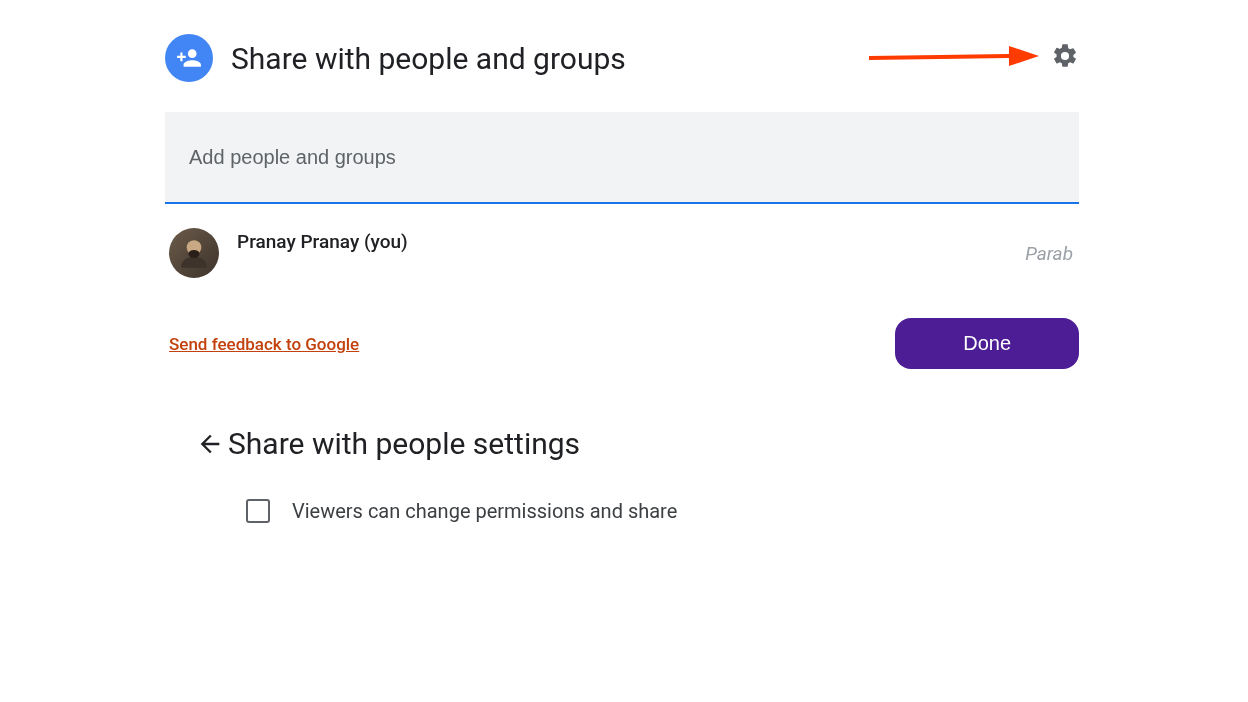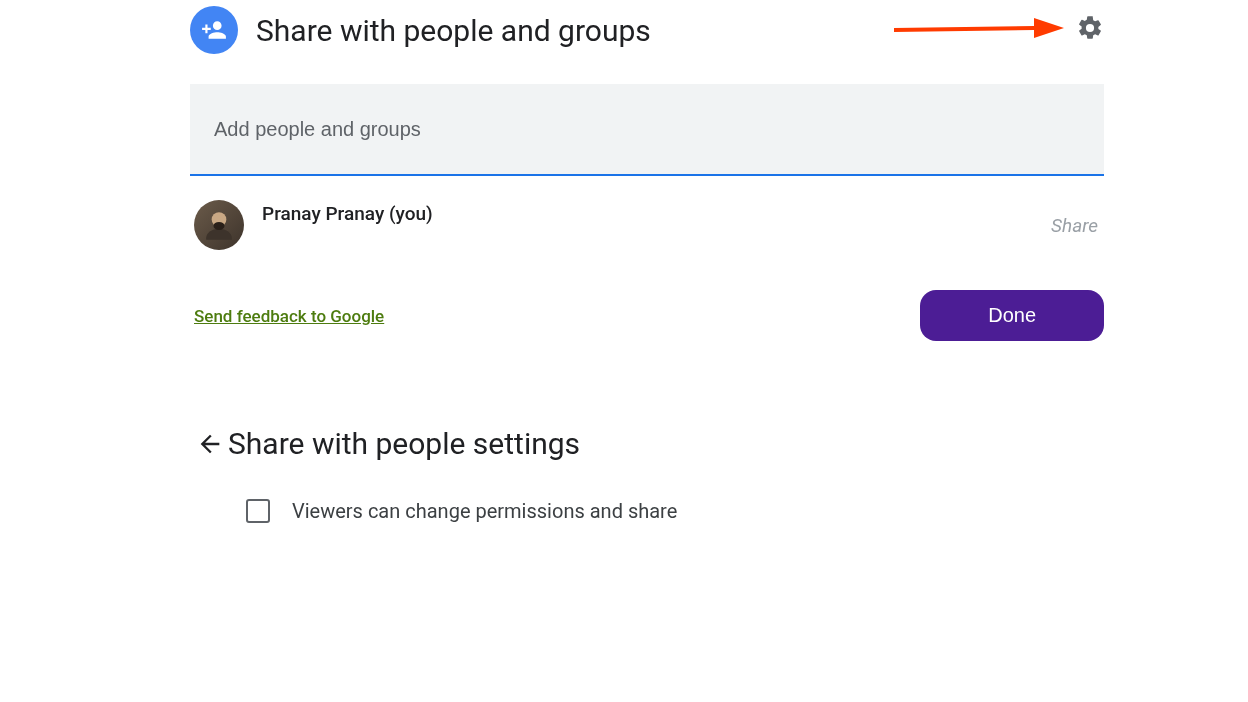--- a/index.html
+++ b/index.html
@@ -6,23 +6,22 @@
     body {
       font-family: 'Google Sans', Roboto, Arial, sans-serif;
       background: #fff;
       width: 1248px;
       height: 702px;
       position: relative;
     }
     .dialog {
       position: absolute;
       left: 165px;
-      top: 0;
+      top: 28px;
       width: 914px;
-      margin-left: 25px;
     }
     .header {
       display: flex;
       align-items: center;
       gap: 18px;
       padding: 6px 0 30px 0;
       position: relative;
     }
     .person-circle {
       width: 48px;
@@ -111,21 +110,21 @@
       margin-right: 6px;
     }
     .footer {
       display: flex;
       align-items: center;
       justify-content: space-between;
       padding: 20px 0 0 4px;
     }
     .feedback-link {
       font-size: 17px;
-      color: #4d7c0f;
+      color: #c2410c;
       text-decoration: underline;
       font-weight: 500;
       cursor: pointer;
     }
     .done-btn {
       background: #4c1d95;
       color: #fff;
       border: none;
       border-radius: 16px;
       font-size: 20px;
@@ -210,21 +209,21 @@
 
   <div class="person-row">
     <div class="avatar">
       <svg viewBox="0 0 24 24">
           <circle cx="12" cy="9" r="4" fill="#c9a884"></circle>
           <path d="M12 14c-4 0-7 2.5-7 5v1h14v-1c0-2.5-3-5-7-5z" fill="#3d332b"></path>
           <ellipse cx="12" cy="12.5" rx="3" ry="2.2" fill="#2a2019"></ellipse>
         </svg>
     </div>
     <div class="person-name">Pranay Pranay (you)</div>
-    <div class="role">Share</div>
+    <div class="role">Parab</div>
   </div>
 
   <div class="footer">
     <a class="feedback-link">Send feedback to Google</a>
     <button class="done-btn">Done</button>
   </div>
 </div>
 
 <div class="settings-panel">
   <div class="settings-header">

